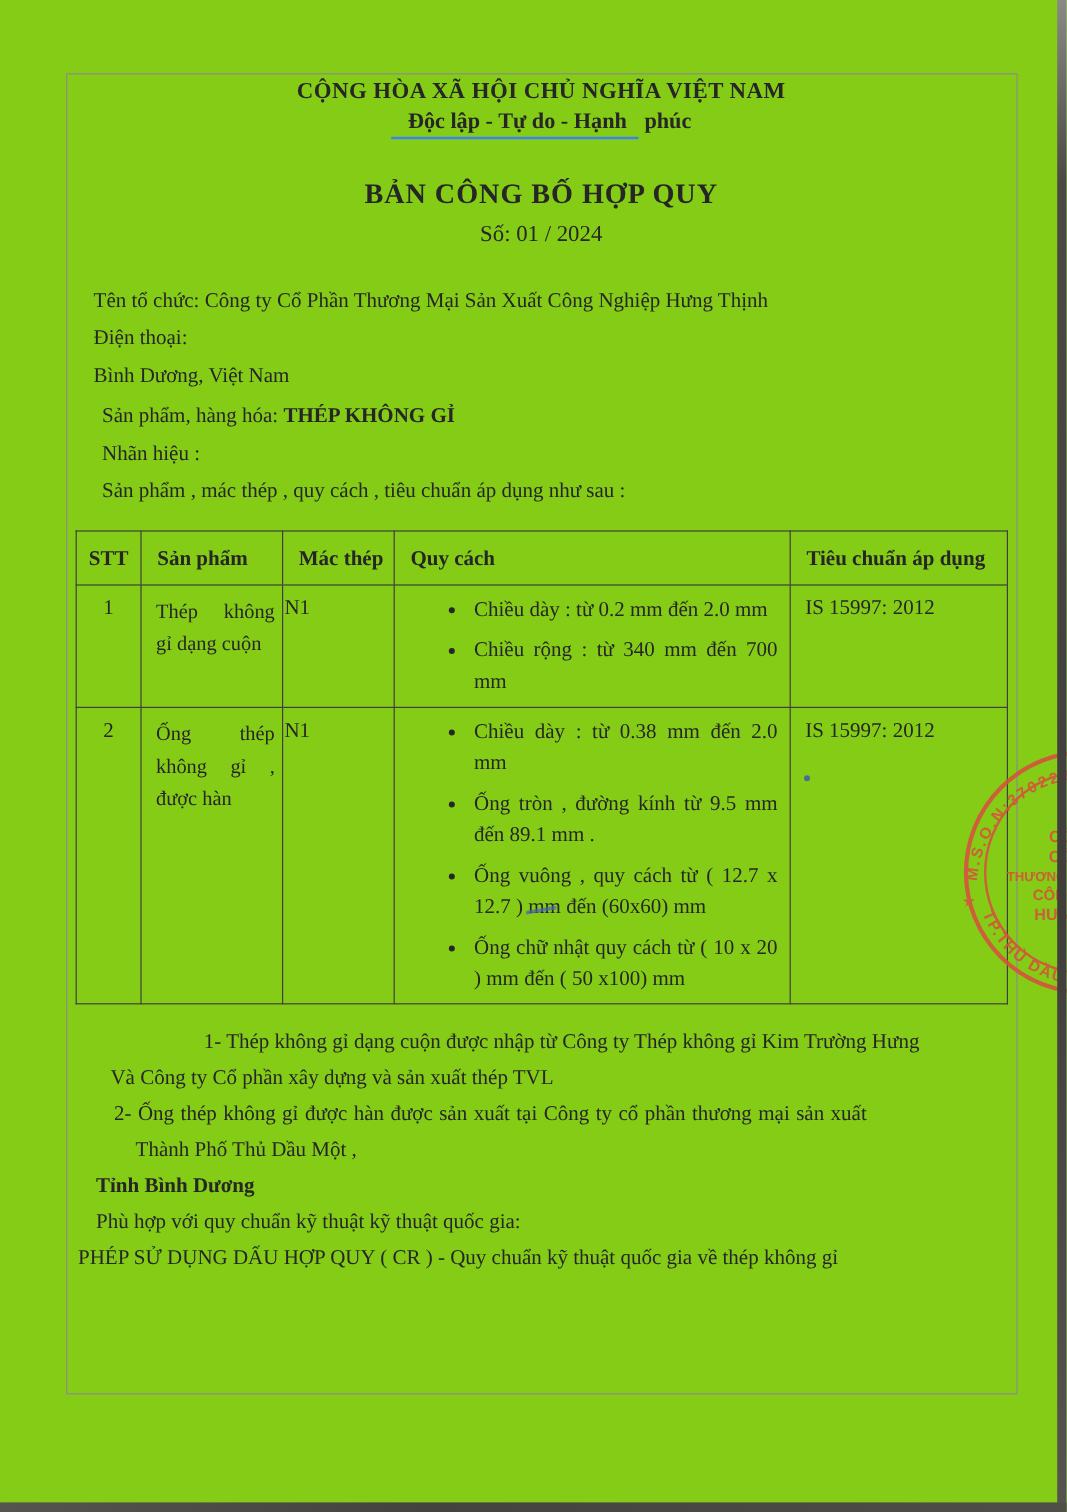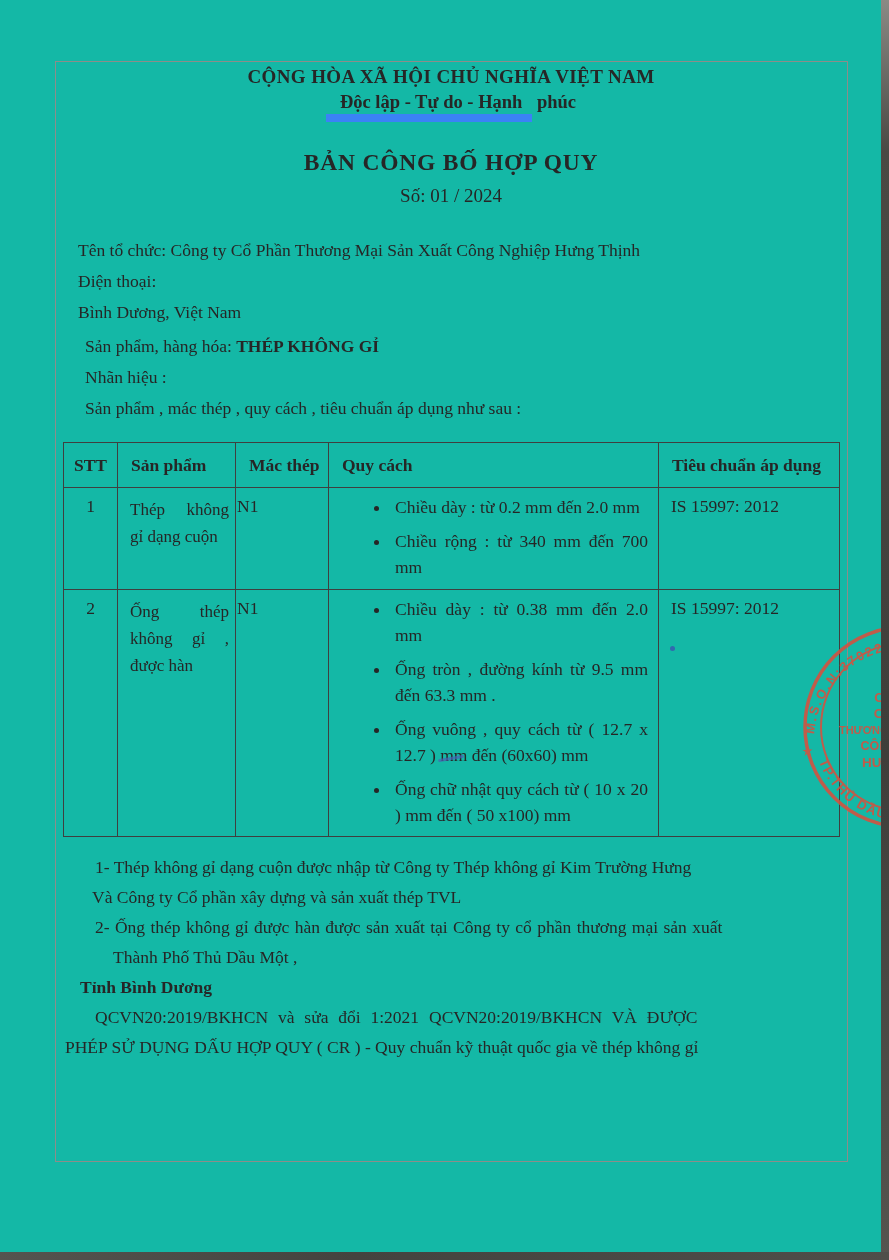--- a/index.html
+++ b/index.html
@@ -1,36 +1,36 @@
 <!DOCTYPE html>
 <html><head>
 <meta charset="utf-8">
 <style>
   html,body{margin:0;padding:0;background:#e8e8e4;}
   .scan{
     position:relative;
     width:889px;height:1260px;
-    background:#14b8a6;
+    background:#84cc16;
     overflow:hidden;
     font-family:"Liberation Serif","DejaVu Serif",serif;
     color:#262626;
   }
   
   .edge-right{position:absolute;right:0;top:0;width:8px;height:1260px;
     background:linear-gradient(180deg,#8a8a85 0%,#4a4944 12%,#3f3e3a 60%,#55544f 100%);}
   .edge-bottom{position:absolute;left:0;bottom:0;width:889px;height:8px;
     background:linear-gradient(90deg,#55544f,#44433f 40%,#4f4e49);}
   
   .frame{position:absolute;left:55px;top:61px;width:791px;height:1099px;
     border:1px solid #8d8d89;}
   
   .header-block{position:absolute;left:55px;top:66px;width:792px;text-align:center;}
   .nat-line{font-size:19px;font-weight:bold;letter-spacing:.4px;}
   .motto{font-size:18.5px;font-weight:bold;margin-top:4px;}
-  .motto .u{border-bottom:8px solid #3b82f6;padding:0 10px 2px 14px;}
+  .motto .u{border-bottom:2px solid #3b82f6;padding:0 10px 2px 14px;}
   .doc-title{margin-top:36px;font-size:23.5px;font-weight:bold;letter-spacing:.8px;}
   .doc-number{margin-top:9px;font-size:19px;}
   
   .info-block{position:absolute;left:78px;top:235px;width:725px;
     font-size:17.5px;line-height:31px;}
   .info-block .ind{margin-left:7px;}
   .info-block .gap{margin-top:3px;}
   .bold{font-weight:bold;}
   
   table.spec{position:absolute;left:63px;top:442px;width:776px;
@@ -44,21 +44,21 @@
   td.mt{text-align:left;padding-top:8px;}
   td.qc{padding:6px 10px 0 0;}
   td.qc ul{margin:0;padding:0 0 0 62px;}
   td.qc li{margin-bottom:8px;line-height:26px;text-align:justify;padding-left:4px;}
   td.tc{padding:8px 8px 0 12px;}
   tr.r1 td{height:92px;}
   tr.r2 td{height:236px;}
   
   .notes{position:absolute;left:63px;top:852px;width:778px;
     font-size:17.5px;line-height:30px;}
-  .notes .n1{margin-left:32px;}
+  .notes .n1{margin-left:32px;text-align:center;}
   .notes .n1b{margin-left:29px;}
   .notes .n2{margin-left:32px;word-spacing:1px;}
   .notes .n2b{margin-left:50px;}
   .notes .tinh{margin-left:17px;font-weight:bold;}
   .notes .phu{margin-left:17px;}
   .notes .q1{margin-left:32px;word-spacing:5.5px;}
   .notes .q2{margin-left:2px;}
   
   .stamp{position:absolute;left:800px;top:622px;width:210px;height:210px;opacity:.88;}
   
@@ -120,37 +120,37 @@
         </td>
         <td class="tc">IS 15997: 2012</td>
       </tr>
       <tr class="r2">
         <td class="stt">2</td>
         <td class="sp">Ống thép không gỉ , được hàn</td>
         <td class="mt">N1</td>
         <td class="qc">
           <ul>
             <li>Chiều dày : từ 0.38 mm đến 2.0 mm</li>
-            <li>Ống tròn , đường kính từ 9.5 mm đến 63.3 mm .</li>
+            <li>Ống tròn , đường kính từ 9.5 mm đến 89.1 mm .</li>
             <li>Ống vuông , quy cách từ ( 12.7 x 12.7 ) mm đến (60x60) mm</li>
             <li>Ống chữ nhật quy cách từ ( 10 x 20 ) mm đến ( 50 x100) mm</li>
           </ul>
         </td>
         <td class="tc">IS 15997: 2012</td>
       </tr>
     </tbody>
   </table>
 
   <div class="notes">
     <div class="n1">1- Thép không gỉ dạng cuộn được nhập từ Công ty Thép không gỉ Kim Trường Hưng</div>
     <div class="n1b">Và Công ty Cổ phần xây dựng và sản xuất thép TVL</div>
     <div class="n2">2- Ống thép không gỉ được hàn được sản xuất tại Công ty cổ phần thương mại sản xuất</div>
     <div class="n2b">Thành Phố Thủ Dầu Một ,</div>
     <div class="tinh">Tỉnh Bình Dương</div>
-    <div class="q1">QCVN20:2019/BKHCN và sửa đổi 1:2021 QCVN20:2019/BKHCN VÀ ĐƯỢC</div>
+    <div class="phu">Phù hợp với quy chuẩn kỹ thuật kỹ thuật quốc gia:</div>
     <div class="q2">PHÉP SỬ DỤNG DẤU HỢP QUY ( CR ) -  Quy chuẩn kỹ thuật quốc gia về thép không gỉ</div>
   </div>
 
   <div class="pen-dot"></div>
   <div class="pen-squiggle"></div>
 
   <div class="stamp">
     <svg viewBox="0 0 210 210" width="210" height="210">
       <defs>
         <path id="arcTop" d="M 14,118 A 91,91 0 1 1 196,118"></path>

